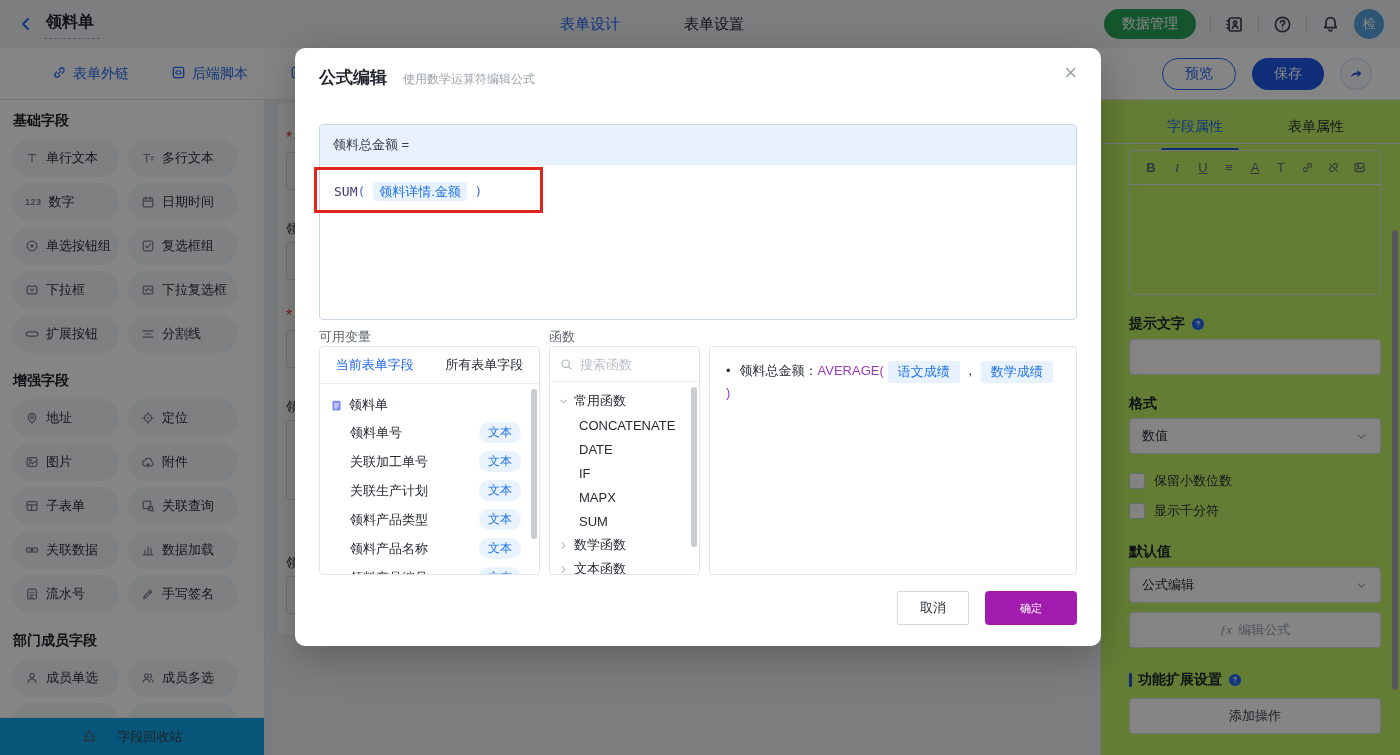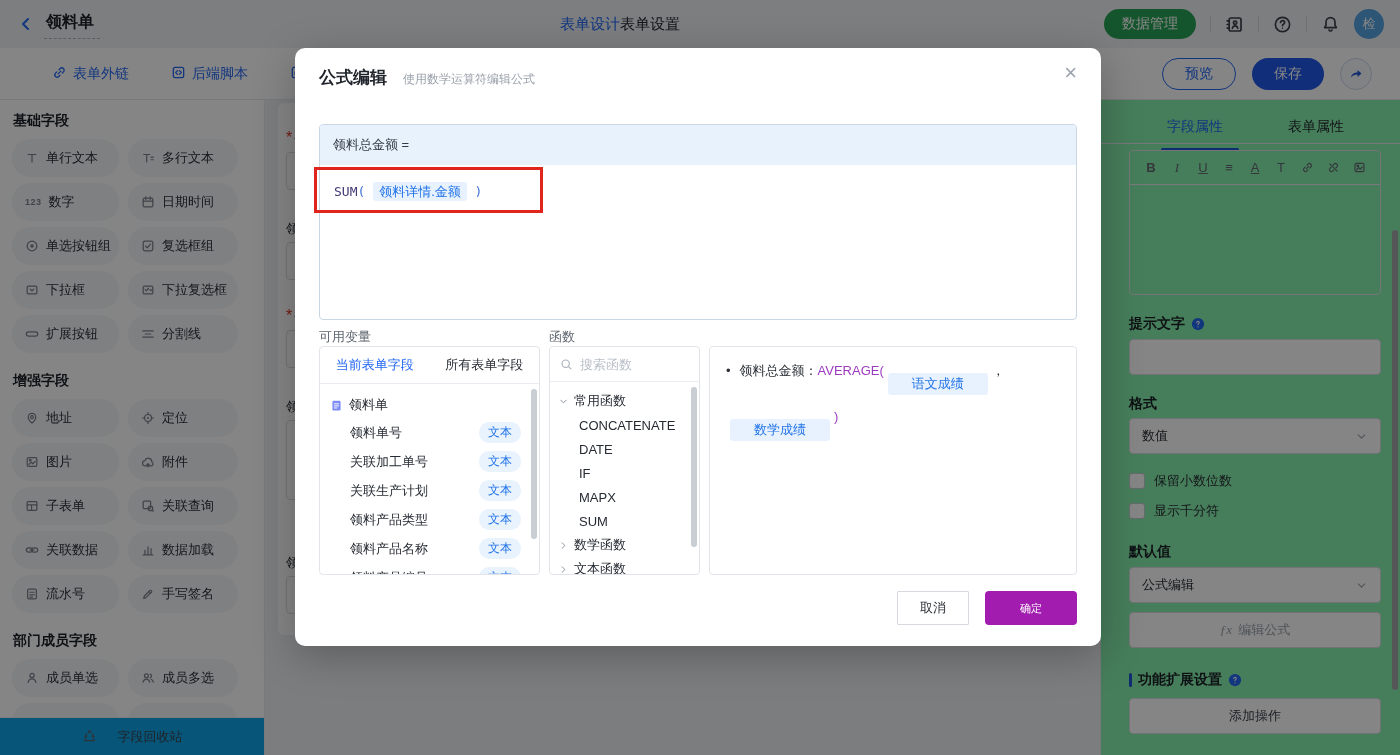--- a/index.html
+++ b/index.html
@@ -3,21 +3,21 @@
 <meta charset="utf-8">
 <style>
   * { margin:0; padding:0; box-sizing:border-box; }
   body { font-family:"Liberation Sans","DejaVu Sans",sans-serif; background:#555; }
   .screen { position:relative; width:1400px; height:755px; overflow:hidden; background:#eef0f2; }
 
   
   .topbar { position:absolute; left:0; top:0; width:1400px; height:48px; background:#eef1f5; display:flex; align-items:center; }
   .back-ic { color:#2468f2; font-size:16px; margin-left:18px; display:flex; }
   .doc-title { margin-left:10px; font-size:16px; font-weight:bold; color:#1c2128; border-bottom:1px dashed #adb3bc; padding:2px 6px 5px 2px; }
-  .top-tabs { position:absolute; left:560px; top:0; height:48px; display:flex; align-items:center; }
+  .top-tabs { position:absolute; left:560px; top:0; height:48px; display:flex; gap:64px; align-items:center; }
   .top-tab { font-size:15px; color:#1f242b; cursor:pointer; }
   .top-tab.active { color:#2468f2; }
   .top-right { position:absolute; right:16px; top:0; height:48px; display:flex; align-items:center; gap:14px; }
   .green-pill { background:#2aa356; color:#fff; font-size:14px; height:30px; padding:0 18px; border-radius:15px; display:flex; align-items:center; }
   .tdiv { width:1px; height:18px; background:#d4d7db; }
   .top-ic { color:#3a4048; font-size:19px; display:flex; }
   .avatar { width:30px; height:30px; border-radius:50%; background:#57a3e3; color:#fff; font-size:13px; display:flex; align-items:center; justify-content:center; }
 
   
   .subbar { position:absolute; left:0; top:48px; width:1400px; height:52px; background:#fff; border-bottom:1px solid #e6e8ec; }
@@ -42,21 +42,21 @@
   .side-foot .fic { color:#5a626c; font-size:15px; display:flex; }
 
   
   .canvas-card { position:absolute; left:278px; top:103px; width:822px; height:532px; background:#fff; border-radius:6px; overflow:hidden; }
   .cfield { position:absolute; left:8px; }
   .cfield .flab { font-size:13px; color:#2a2f36; }
   .cfield .req { color:#e0362c; margin-right:2px; }
   .cinput { position:absolute; left:8px; width:800px; background:#fff; border:1px solid #dcdfe5; border-radius:4px; }
 
   
-  .rpanel { position:absolute; left:1100px; top:100px; width:300px; height:655px; background:#86efac; border-left:1px solid #e3e5e9; }
+  .rpanel { position:absolute; left:1100px; top:100px; width:300px; height:655px; background:#bef264; border-left:1px solid #e3e5e9; }
   .rtabs { position:absolute; left:0; top:8px; width:100%; height:34px; }
   .rtab { position:absolute; font-size:14px; color:#1f242b; }
   .rtab.active { color:#2468f2; }
   .rtab-underline { position:absolute; left:60px; top:40px; width:78px; height:3px; background:#2055d6; border-radius:2px; }
   .rdivider { position:absolute; left:0; top:43px; width:300px; height:1px; background:#e3e6ea; }
   .editor-box { position:absolute; left:28px; top:50px; width:252px; height:145px; border:1px solid #dfe2e7; border-radius:4px; }
   .editor-tools { height:34px; border-bottom:1px solid #e7eaee; display:flex; align-items:center; padding:0 8px; gap:0; }
   .tool { width:26px; text-align:center; color:#646b75; font-size:13px; display:flex; justify-content:center; }
   .tool.b{font-weight:bold}.tool.i{font-style:italic;font-family:"Liberation Serif",serif}.tool.u{text-decoration:underline}
   .tool.a{text-decoration:underline}
@@ -100,21 +100,21 @@
   .fn-search input { border:none; outline:none; width:90px; font-size:13px; color:#2a2f36; }
   .fn-search input::placeholder { color:#b8bfc8; }
   .fn-list { padding:7px 0 0 8px; }
   .fn-group { display:flex; align-items:center; gap:5px; height:24px; font-size:13px; color:#262b33; }
   .fn-group .chev { color:#8a929c; font-size:11px; display:flex; }
   .fn-item { height:24px; display:flex; align-items:center; padding-left:21px; font-size:13px; color:#262b33; cursor:pointer; }
   .help-panel { padding:14px 16px; }
   .h-line { display:flex; align-items:flex-start; margin-bottom:14px; font-size:13px; color:#2a2f36; line-height:20px; flex-wrap:wrap; }
   .h-line::before { content:"•"; margin-right:9px; color:#2a2f36; }
   .h-func { color:#9d3bbf; }
-  .h-chip { background:#e7f2fe; color:#2273e8; border-radius:3px; padding:1px 24px; margin:12px 4px; }
+  .h-chip { background:#e7f2fe; color:#2273e8; border-radius:3px; padding:1px 10px; margin:0 4px; }
   .m-foot { position:absolute; right:24px; bottom:21px; display:flex; gap:16px; }
   .btn-cancel { width:72px; height:34px; border:1px solid #d6d9de; border-radius:1px; background:#fff; font-size:13px; color:#2a2f36; display:flex; align-items:center; justify-content:center; cursor:pointer; }
   .btn-ok { width:92px; height:34px; border-radius:4px; background:#a21caf; font-size:11px; color:#fff; display:flex; align-items:center; justify-content:center; cursor:pointer; }
 </style>
 </head>
 <body>
 
 <div class="screen">
 
   <div class="topbar">

